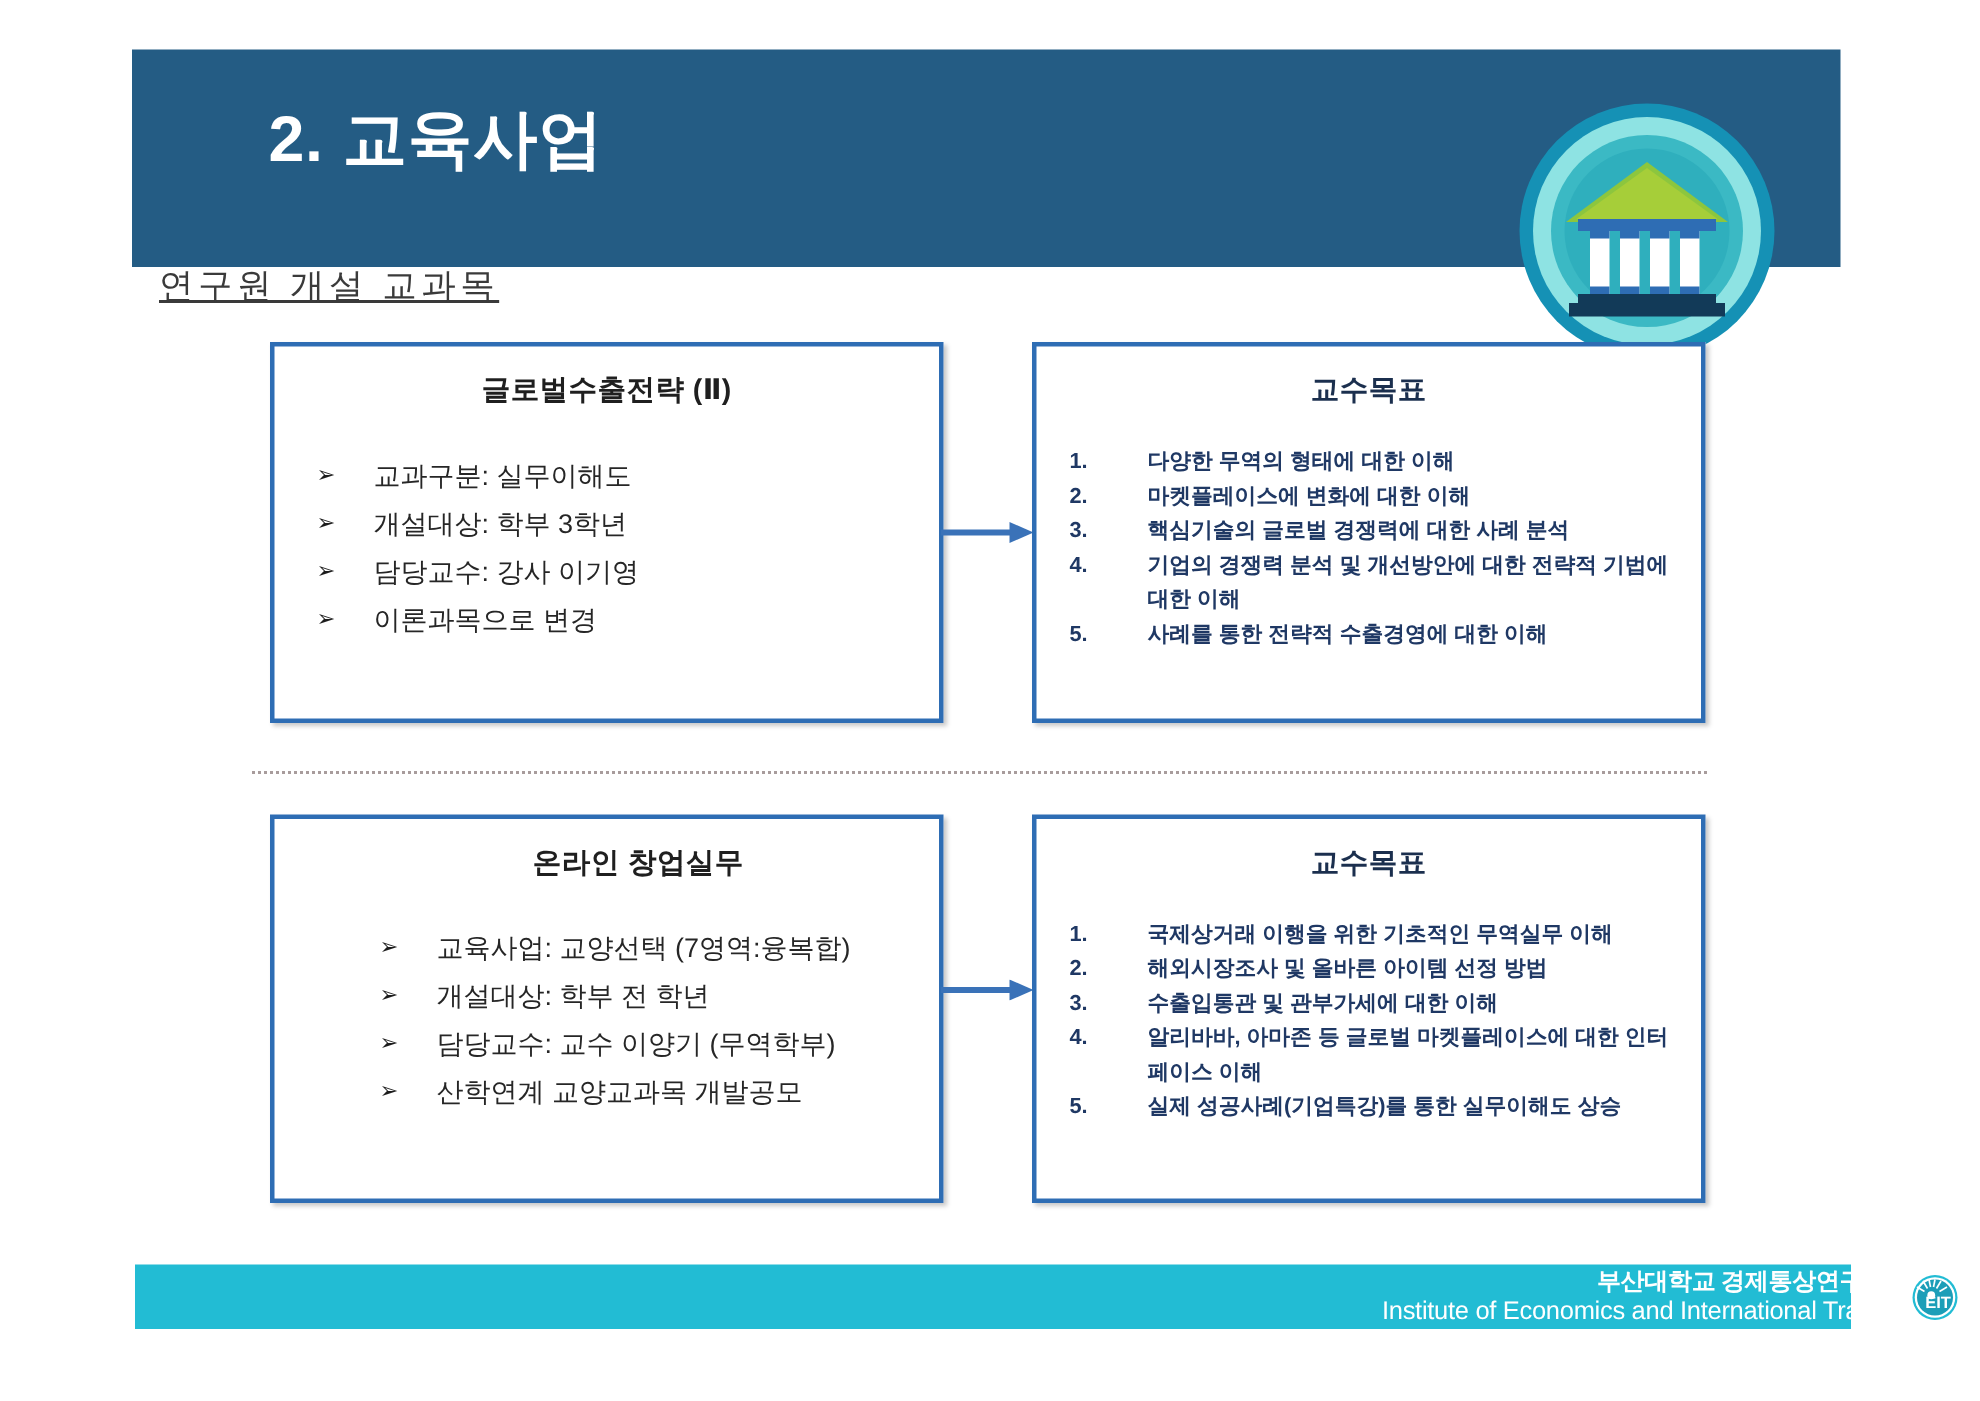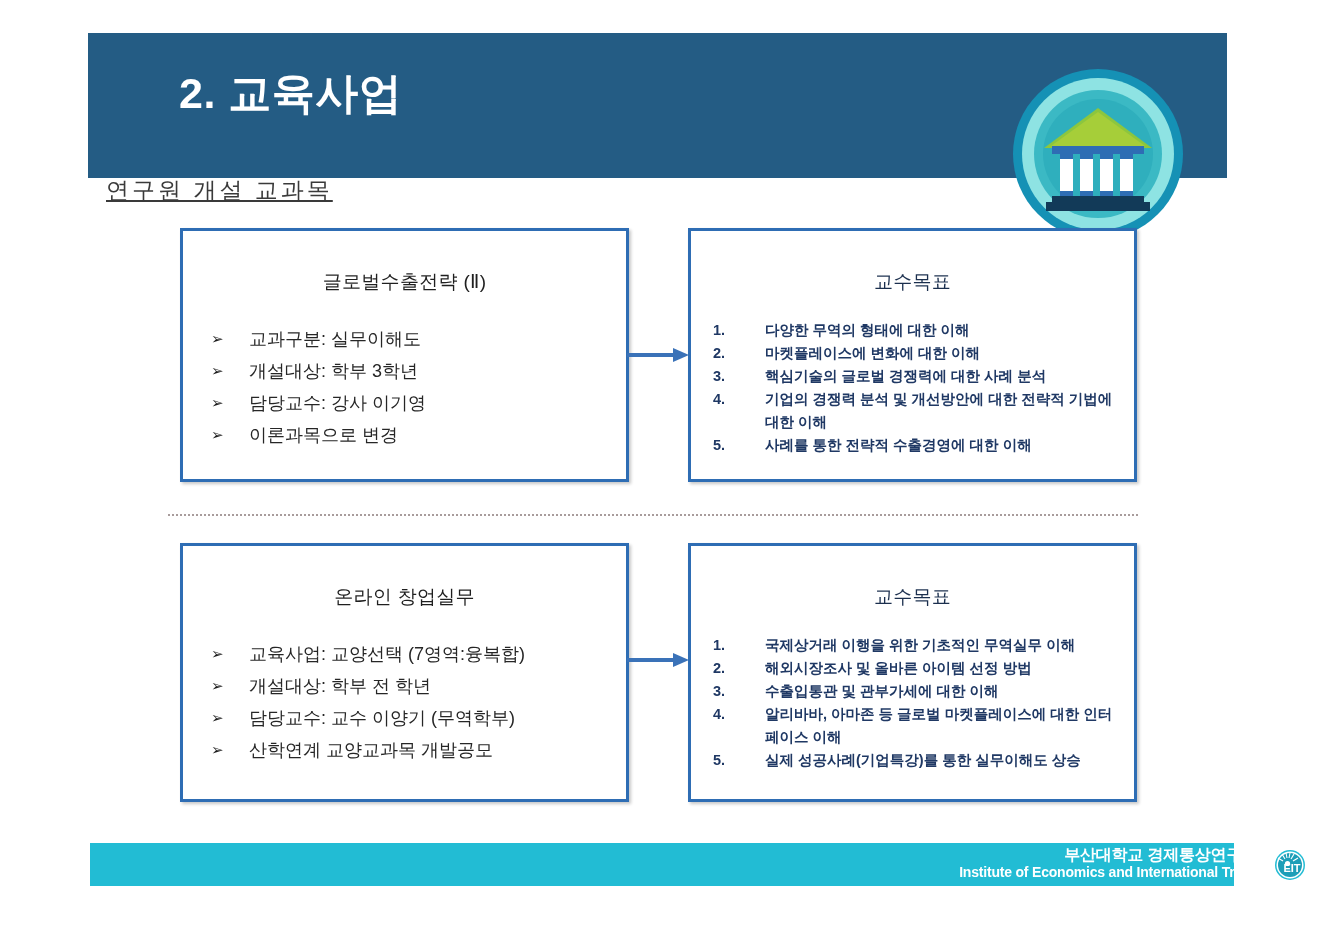--- a/index.html
+++ b/index.html
@@ -67,29 +67,29 @@
   
   .box {
     position: absolute;
     background: #ffffff;
     border: 3px solid #2E6DB4;
     box-shadow: 2px 2px 3px rgba(0,0,0,0.22);
   }
 
   .box-left-1  { left: 180px; top: 228px; width: 449px; height: 254px; }
   .box-right-1 { left: 688px; top: 228px; width: 449px; height: 254px; }
-  .box-left-2  { left: 180px; top: 543px; width: 449px; height: 259px; }
+  .box-left-2  { left: 180px; top: 543px; width: 449px; height: 259px; padding-left: 42px; }
   .box-right-2 { left: 688px; top: 543px; width: 449px; height: 259px; }
 
   .box-title {
     text-align: center;
     font-size: 19px;
-    font-weight: normal;
+    font-weight: bold;
     color: #1F1F1F;
-    margin-top: 38px;
+    margin-top: 16px;
     letter-spacing: 0.3px;
   }
   .box-title.navy { color: #1B2F4E; }
 
   
   .bullet-list {
     list-style: none;
     margin: 28px 0 0 26px;
   }
   .bullet-list li {
@@ -177,24 +177,25 @@
     top: 846px;
     text-align: right;
     color: #ffffff;
     line-height: 1.15;
   }
   .footer-ko {
     font-size: 16px;
     font-weight: bold;
     letter-spacing: -0.2px;
     display: block;
+    font-family: Liberation Serif, serif;
   }
   .footer-en {
-    font-size: 14px;
-    font-weight: bold;
+    font-size: 17px;
+    font-weight: normal;
     letter-spacing: -0.2px;
     display: block;
   }
   .footer-logo {
     position: absolute;
     right: 12px;
     top: 847px;
     width: 36px;
     height: 36px;
   }

